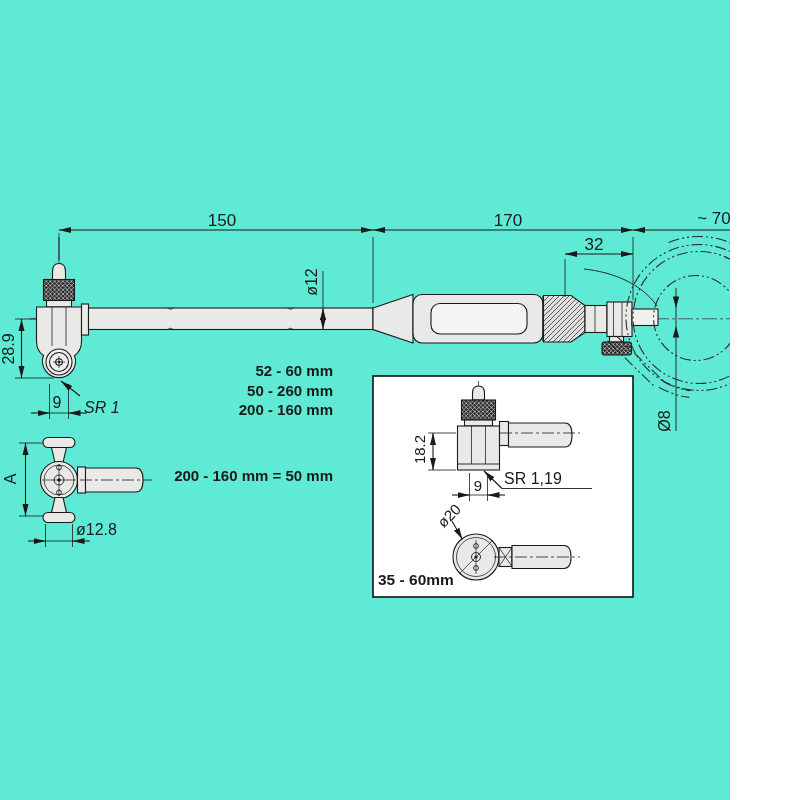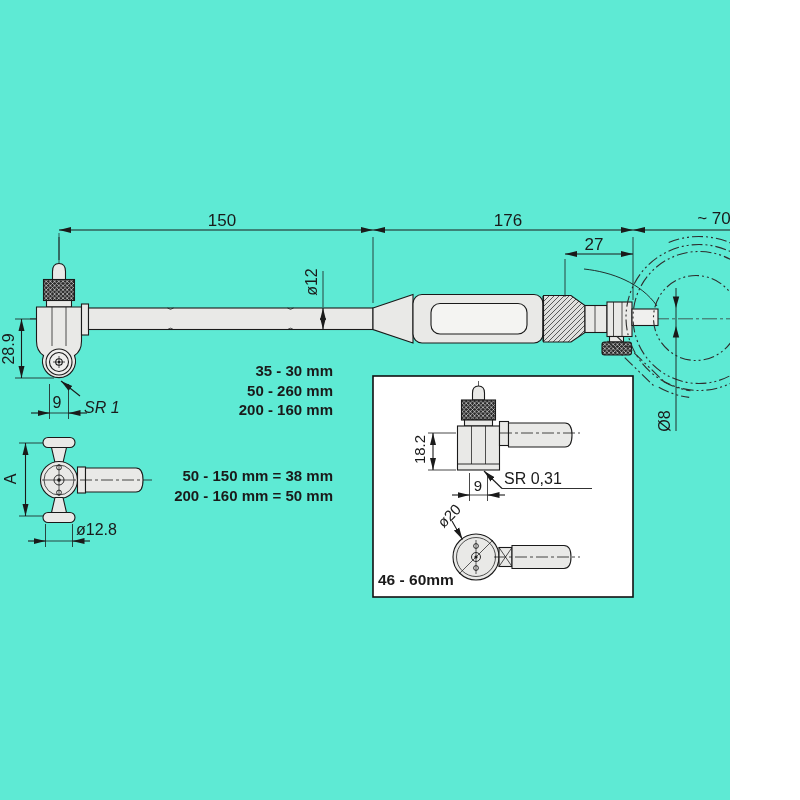--- a/index.html
+++ b/index.html
@@ -209,41 +209,40 @@
         <path d="M512,545.5 H564 Q571,545.5 571,557 Q571,568.5 564,568.5 H512 Z" fill="#e9e9e7"></path>
         <line x1="494" y1="557" x2="580" y2="557" stroke-width="0.8" stroke-dasharray="12 3 3 3"></line>
 
         <line x1="452" y1="521" x2="462.5" y2="539.5" marker-end="url(#arr)"></line>
       </g>
     </g>
   </g>
 </svg>
 
 <div class="lbl ctr" style="left:192px;top:212px;width:60px;">150</div>
-<div class="lbl ctr" style="left:478px;top:212px;width:60px;">176</div>
+<div class="lbl ctr" style="left:478px;top:212px;width:60px;">170</div>
 <div class="lbl ctr" style="left:684px;top:210px;width:60px;">~ 70</div>
-<div class="lbl ctr" style="left:569px;top:236px;width:50px;">27</div>
+<div class="lbl ctr" style="left:569px;top:236px;width:50px;">32</div>
 <div class="lbl ctr rot90 md" style="left:287px;top:274px;width:50px;">ø12</div>
 <div class="lbl ctr rot90 md" style="left:-16px;top:341px;width:50px;">28.9</div>
 <div class="lbl ctr md" style="left:42px;top:395px;width:30px;">9</div>
 <div class="lbl md" style="left:84px;top:400px;font-style:italic;">SR 1</div>
 <div class="lbl ctr rot90 md" style="left:-14px;top:471px;width:50px;">A</div>
 <div class="lbl md" style="left:76px;top:522px;text-align:center;">ø12.8</div>
 <div class="lbl ctr rot90 md" style="left:640px;top:413px;width:50px;">Ø8</div>
 
 <div style="position:absolute;left:173px;top:361px;width:160px;">
-  <div class="boldblk">35 - 30 mm</div>
+  <div class="boldblk">52 - 60 mm</div>
   <div class="boldblk">50 - 260 mm</div>
   <div class="boldblk">200 - 160 mm</div>
 </div>
 
 <div style="position:absolute;left:153px;top:466px;width:180px;">
-  <div class="boldblk" style="line-height:20px;">50 - 150 mm = 38 mm</div>
   <div class="boldblk" style="line-height:20px;">200 - 160 mm = 50 mm</div>
 </div>
 
 <div class="lbl ctr rot90 sm" style="left:394px;top:442px;width:50px;">18.2</div>
 <div class="lbl ctr sm" style="left:463px;top:478px;width:30px;">9</div>
-<div class="lbl md" style="left:504px;top:471px;">SR 0,31</div>
+<div class="lbl md" style="left:504px;top:471px;">SR 1,19</div>
 <div class="lbl ctr rot45 sm" style="left:424px;top:508px;width:50px;">ø20</div>
-<div class="lbl insetrange" style="left:378px;top:572px;">46 - 60mm</div>
+<div class="lbl insetrange" style="left:378px;top:572px;">35 - 60mm</div>
 
 </div>
 
 </body></html>

